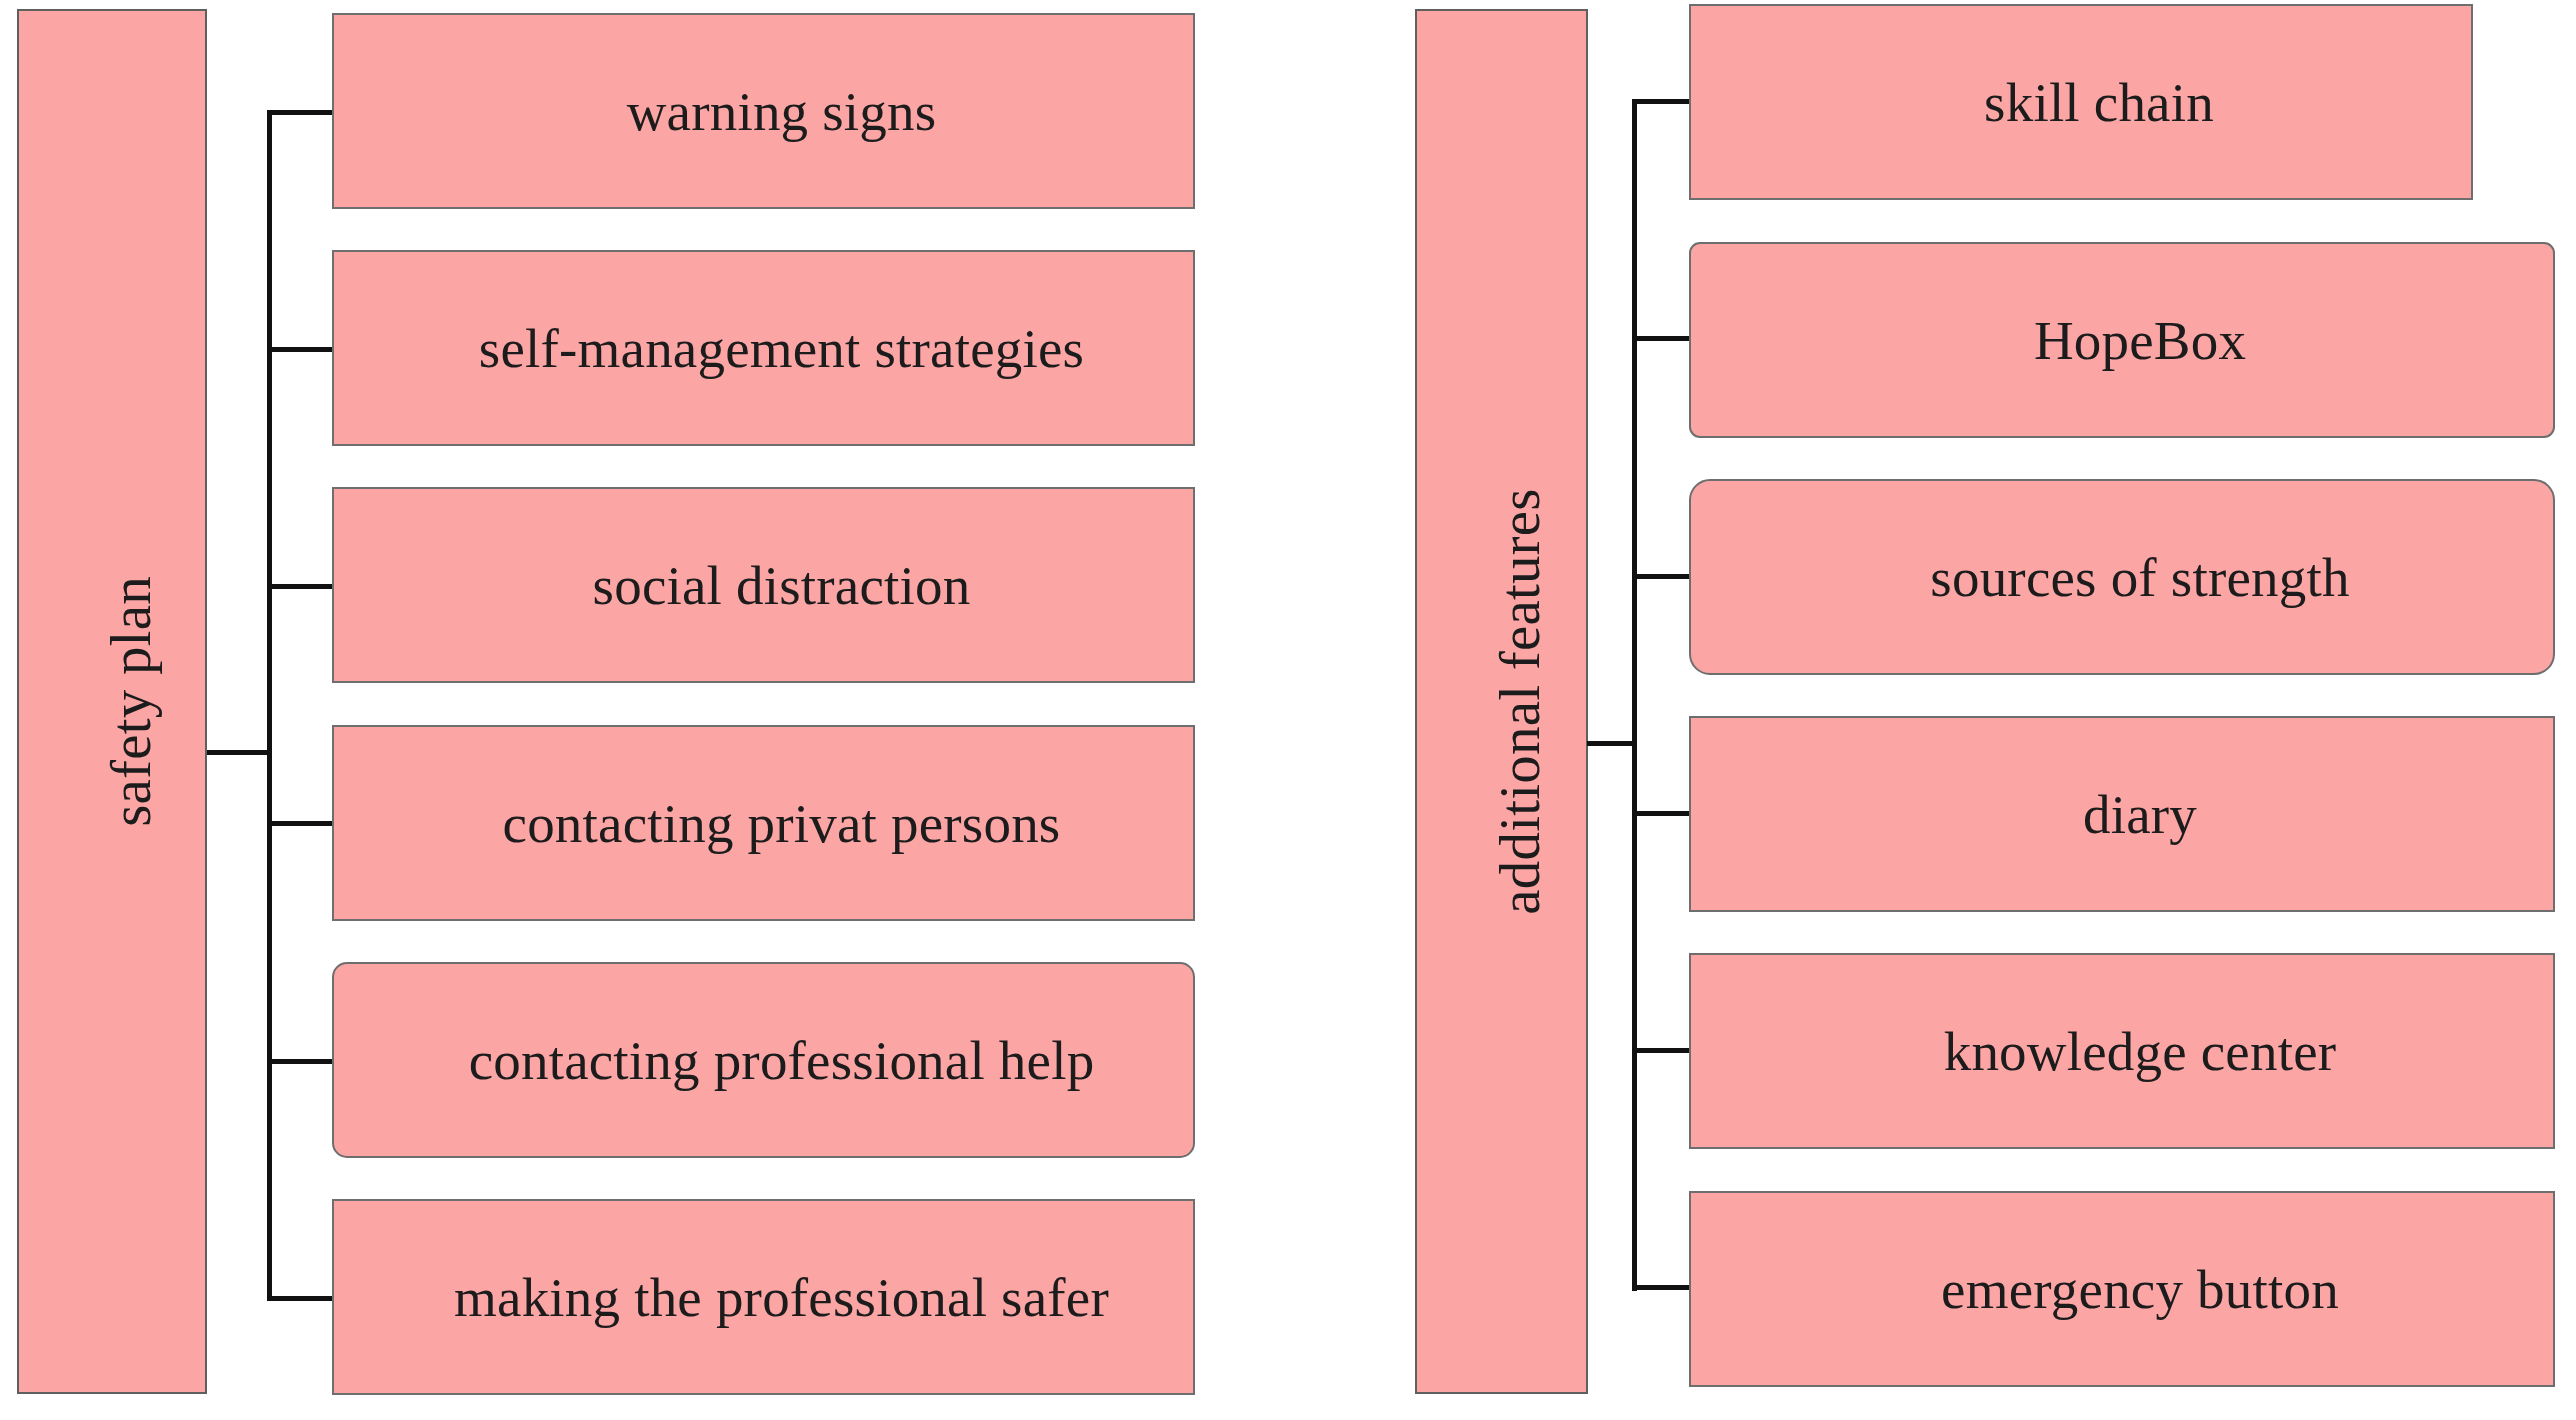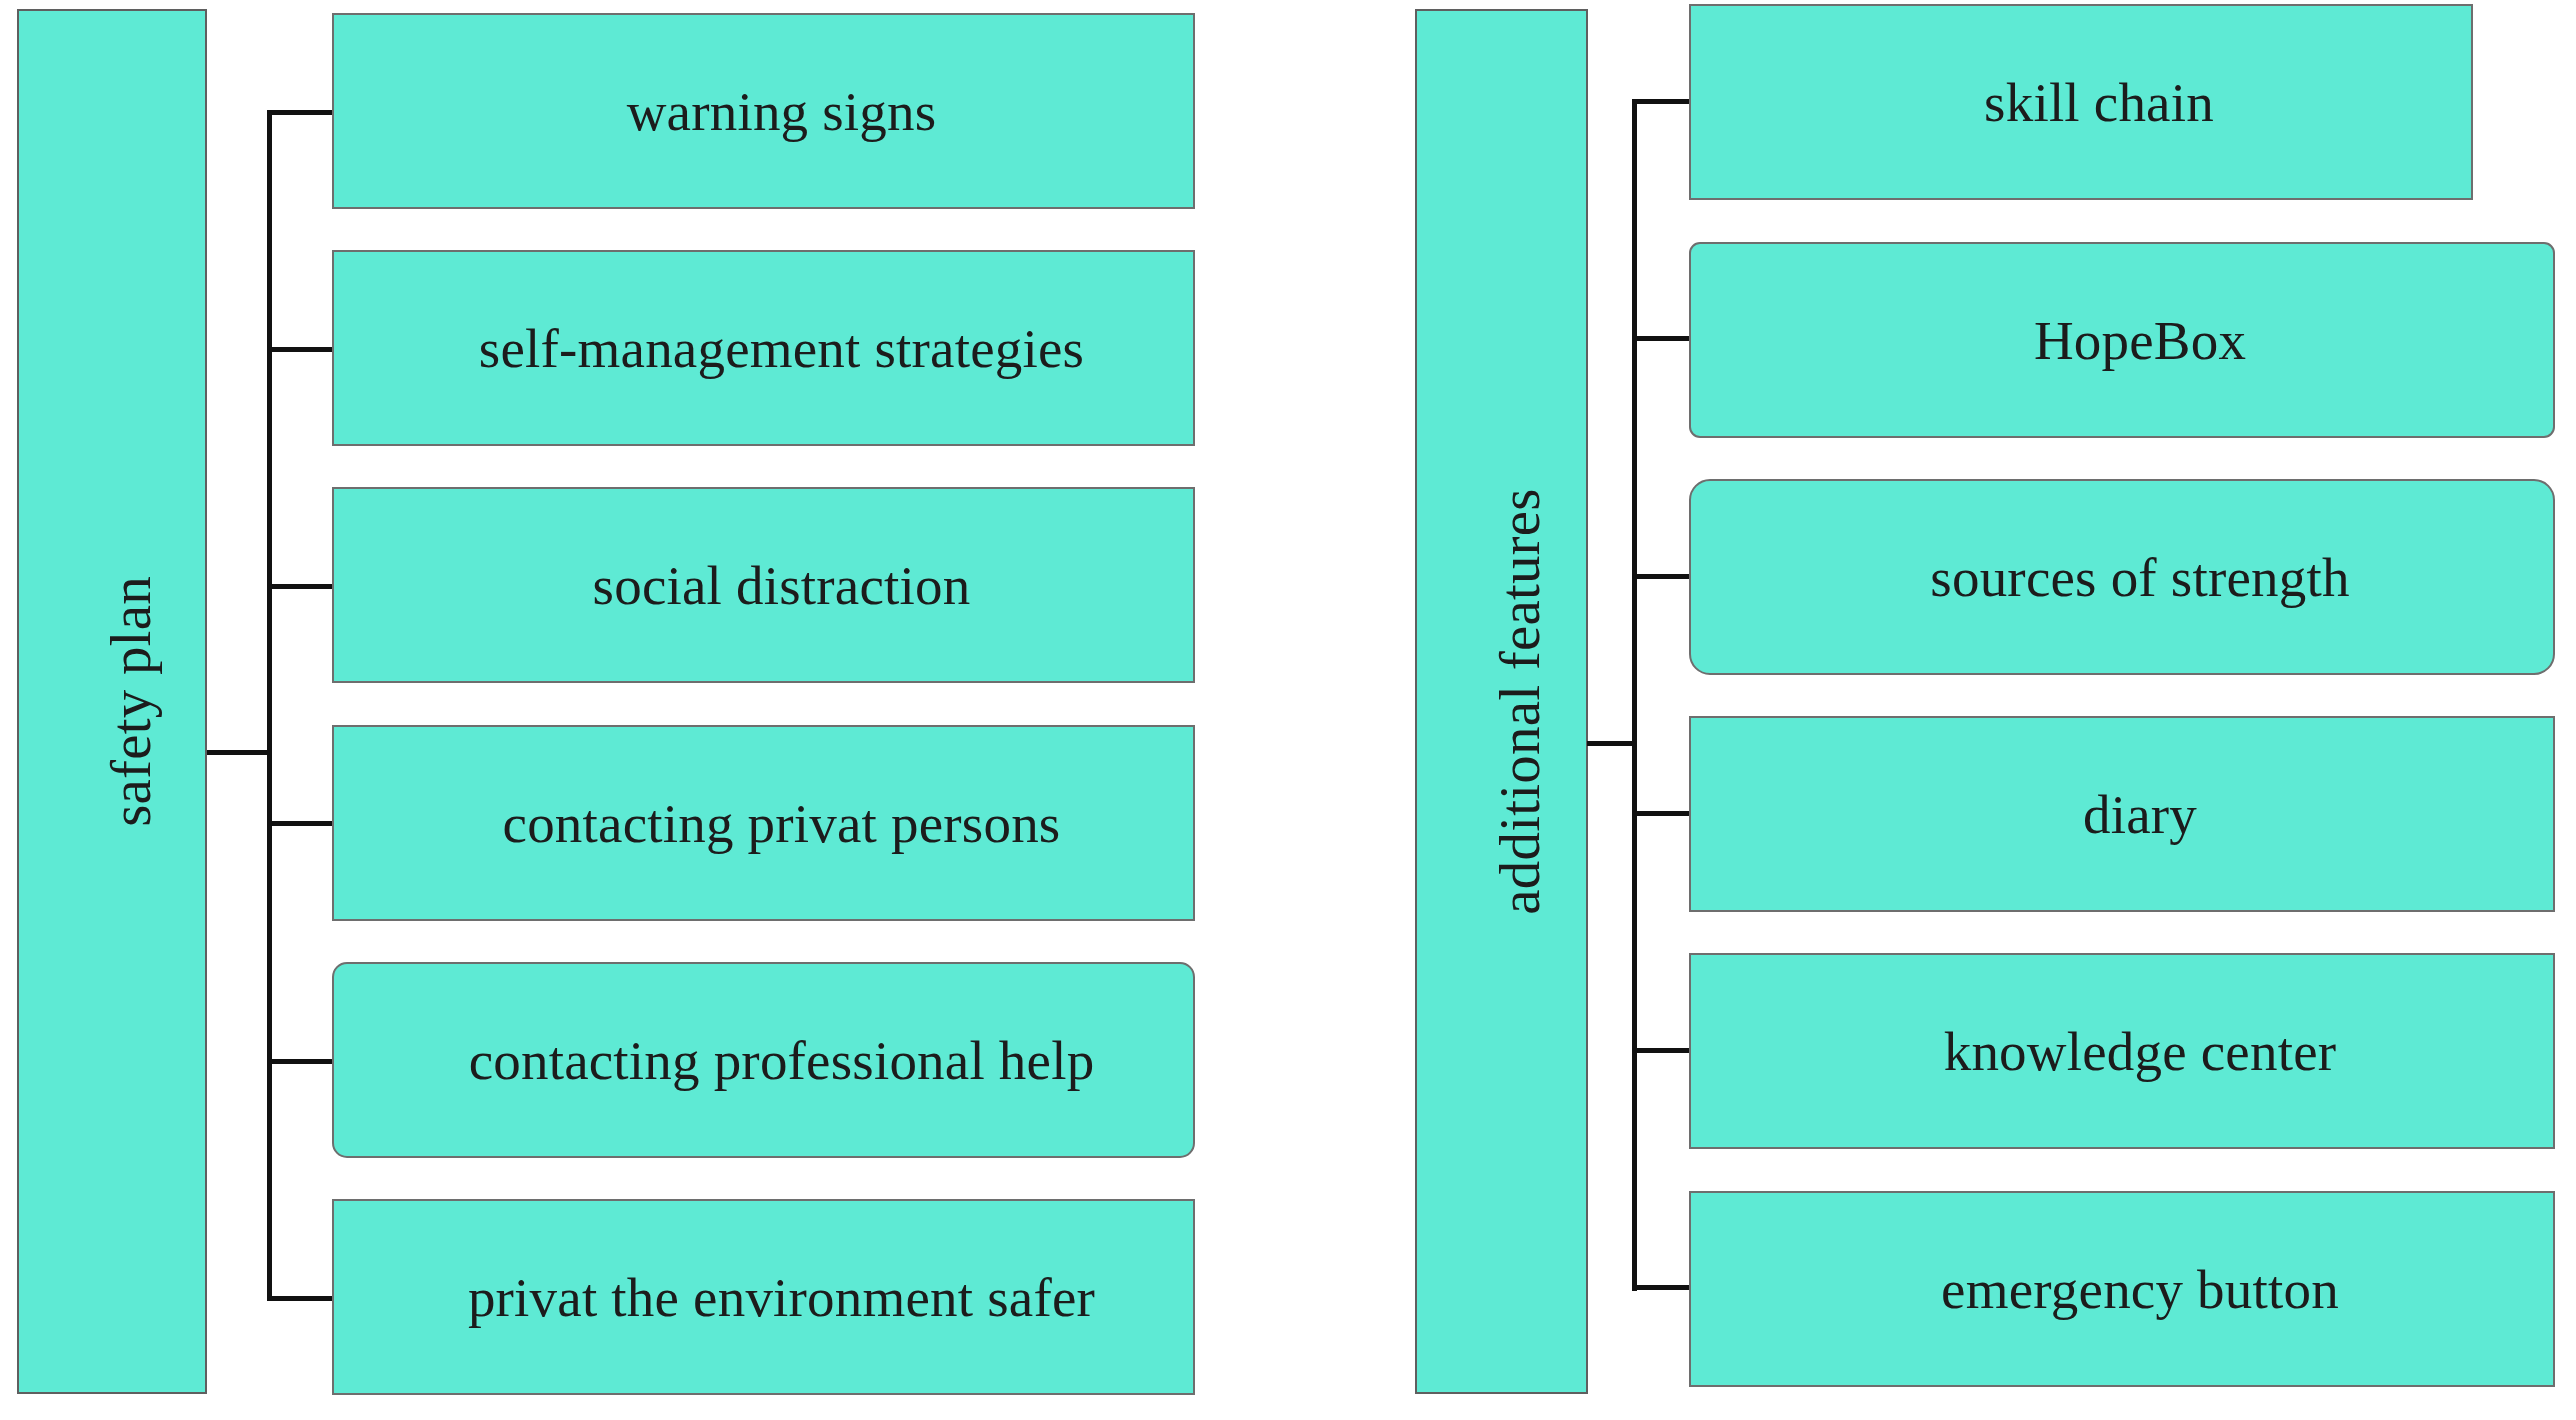--- a/index.html
+++ b/index.html
@@ -18,21 +18,21 @@
     width: 2576px;
     height: 1421px;
     background: #ffffff;
     overflow: hidden;
   }
 
   
   .node {
     position: absolute;
     box-sizing: border-box;
-    background: #5eead4;
+    background: #fca5a5;
     border: 2.6px solid #6e6e6e;
     display: flex;
     align-items: center;
     justify-content: center;
     overflow: hidden;
     padding-left: 36px;
   }
 
   
   .node.root {
@@ -105,21 +105,21 @@
 
     <div class="node" style="left:332px; top:725px; width:863px; height:196px;">
       <span class="leaf-label">contacting privat persons</span>
     </div>
 
     <div class="node" style="left:332px; top:962px; width:863px; height:196px;border-radius:15px;">
       <span class="leaf-label">contacting professional help</span>
     </div>
 
     <div class="node" style="left:332px; top:1199px; width:863px; height:196px;">
-      <span class="leaf-label">privat the environment safer</span>
+      <span class="leaf-label">making the professional safer</span>
     </div>
   </div>
 
   <div class="tree">
 
     <div class="node root" style="left:1415px; top:8.6px; width:173px; height:1385px;">
       <span class="root-label">additional features</span>
     </div>
 
     <div class="conn h" style="left:1587px; top:741px; width:50px;"></div>

